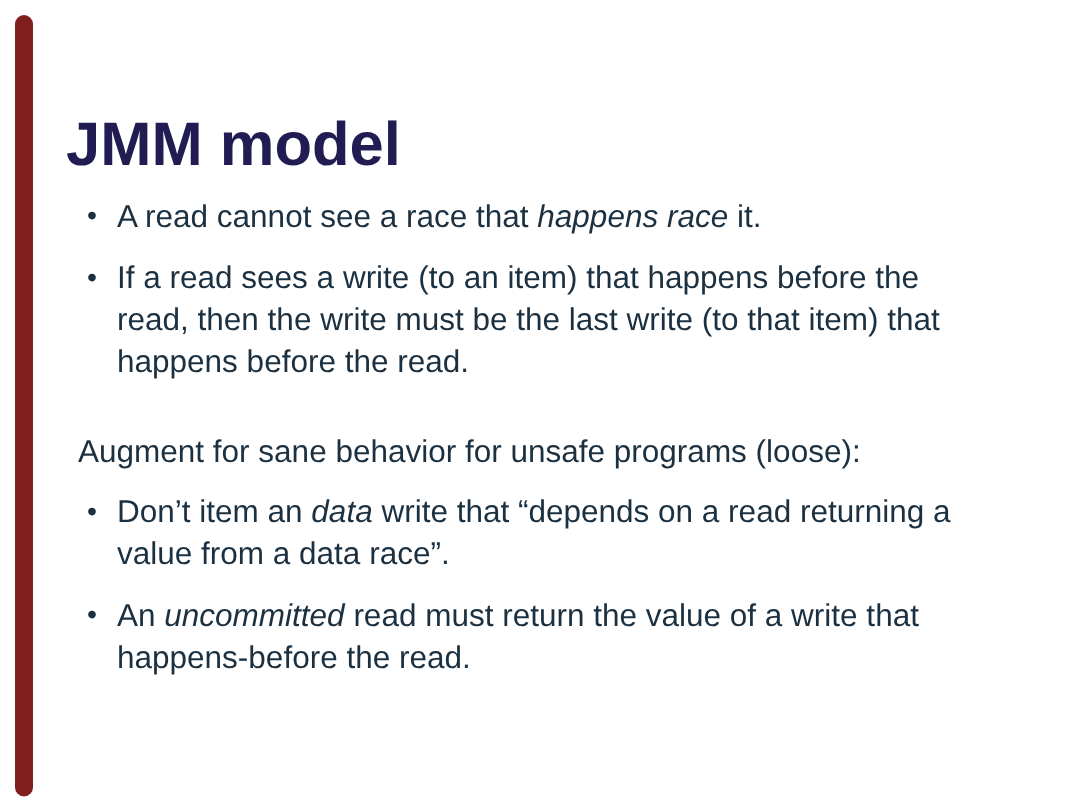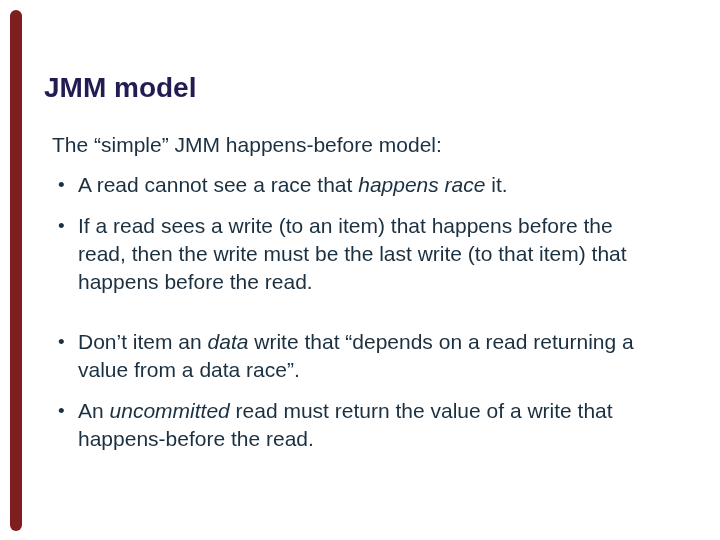--- a/index.html
+++ b/index.html
@@ -21,21 +21,21 @@
     top: 10px;
     width: 12px;
     height: 521px;
     background: var(--accent, #7E1E1E);
     border-radius: 6px;
   }
   .page-title {
     position: absolute;
     left: 44px;
     top: 48px;
-    font-size: 28px;
+    font-size: 41px;
     line-height: 42px;
     font-weight: bold;
     color: var(--title, #211D52);
     letter-spacing: 0px;
     white-space: nowrap;
   }
   .body-content {
     position: absolute;
     left: 52px;
     top: 131px;
@@ -72,34 +72,34 @@
 <body>
 
 <div class="slide">
   <div class="accent-bar"></div>
 
   <h1 class="page-title">JMM model</h1>
 
   <div class="body-content">
 
     <div class="section">
-      <p class="lead">The “simple” JMM happens-before model:</p>
 
       <div class="bullet">
         <span class="marker">•</span>
         <span class="btext"><span>A read cannot see a race that </span><span class="em">happens race</span><span> it.</span></span>
       </div>
 
       <div class="bullet">
         <span class="marker">•</span>
         <span class="btext"><span>If a read sees a write (to an item) that happens before the read, then the write must be the last write (to that item) that happens before the read.</span><span class="em"></span><span></span></span>
       </div>
     </div>
 
     <div class="section section-2">
+      <p class="lead">Augment for sane behavior for unsafe programs (loose):</p>
 
       <div class="bullet">
         <span class="marker">•</span>
         <span class="btext"><span>Don’t item an </span><span class="em">data</span><span> write that “depends on a read returning a value from a data race”.</span></span>
       </div>
 
       <div class="bullet">
         <span class="marker">•</span>
         <span class="btext"><span>An </span><span class="em">uncommitted</span><span> read must return the value of a write that happens-before the read.</span></span>
       </div>

